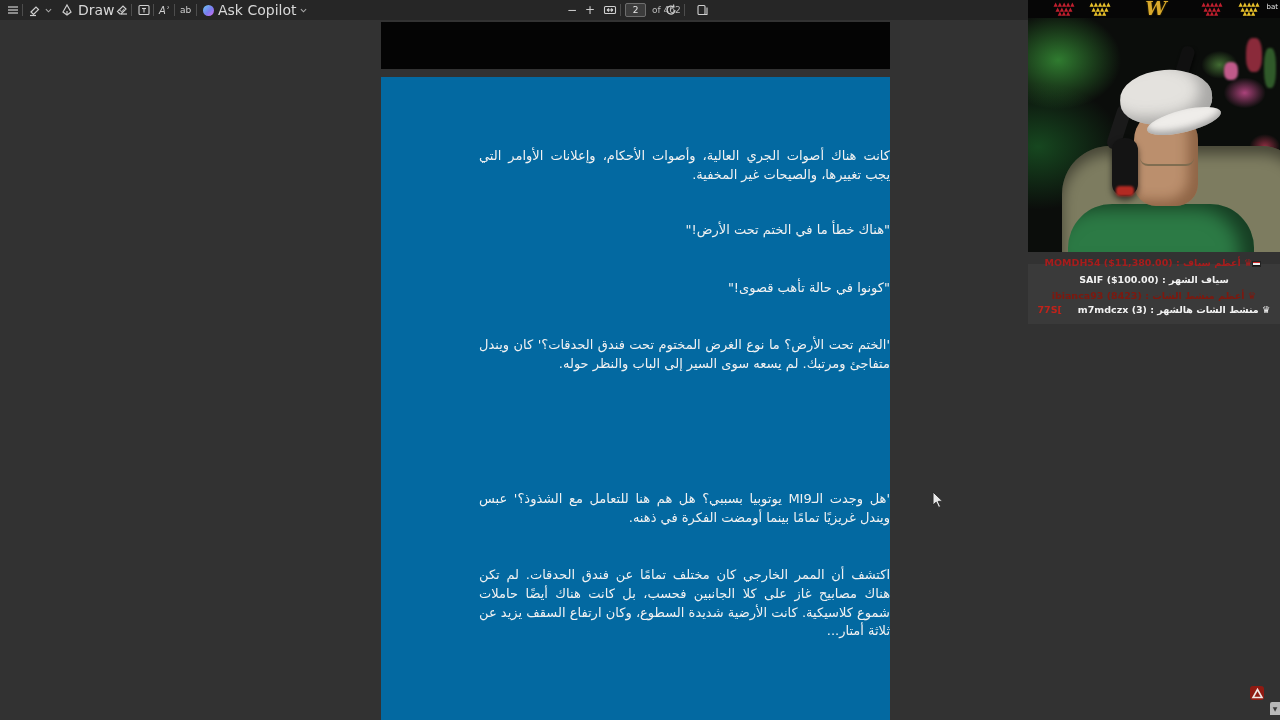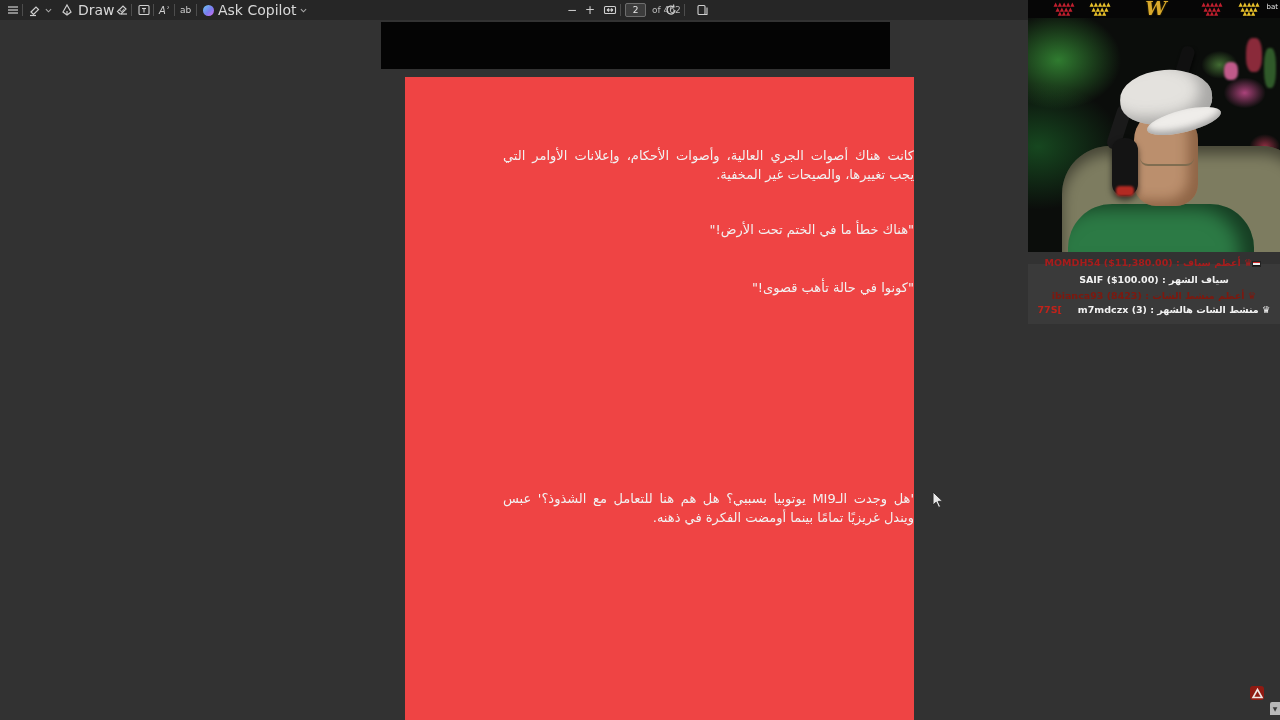--- a/index.html
+++ b/index.html
@@ -15,21 +15,21 @@
   .chev { margin-left:3px; }
   .pagebox { position:absolute; left:625px; top:3px; width:21px; height:14px; background:#3c3c3c;
              border:1px solid #6e6e6e; border-radius:2px; color:#e8e8e8; font-size:9px;
              display:flex; align-items:center; justify-content:center; }
   .pagecount { position:absolute; left:652px; top:5px; font-size:9px; color:#bdbdbd; white-space:nowrap; }
   .copilot-dot { width:11px; height:11px; border-radius:50%;
                  background:linear-gradient(135deg,#6cc7f0 0%,#7a7df0 55%,#d86cf0 100%); }
 
   
   .page-frag { position:absolute; left:381px; top:22px; width:509px; height:47px; background:#040404; }
-  .page { position:absolute; left:381px; top:77px; width:509px; height:643px; background:#ef4444;margin-left:24px; }
+  .page { position:absolute; left:381px; top:77px; width:509px; height:643px; background:#0369a1; }
   .para { position:absolute; right:0; width:411px; color:#f2f2f2; font-size:13px; line-height:18.8px;
           text-align:justify; direction:rtl; }
 
   
   .cursor { position:absolute; left:932px; top:491px; z-index:40; }
 
   
   .webcam { position:absolute; left:1028px; top:0; width:252px; height:312px; z-index:20; }
   .cam-strip { position:absolute; left:0; top:0; width:252px; height:18px; background:#060606; overflow:hidden; }
   .tri { position:absolute; top:2px; font-size:5.5px; line-height:4.5px; letter-spacing:0; text-align:center; }
@@ -221,21 +221,23 @@
       </svg>
   </div>
 </div>
 
 <div class="page-frag"></div>
 
 <div class="page">
   <div class="para" style="top:70px">كانت هناك أصوات الجري العالية، وأصوات الأحكام، وإعلانات الأوامر التي يجب تغييرها، والصيحات غير المخفية.</div>
   <div class="para" style="top:144px">"هناك خطأ ما في الختم تحت الأرض!"</div>
   <div class="para" style="top:202px">"كونوا في حالة تأهب قصوى!"</div>
+  <div class="para" style="top:259px">'الختم تحت الأرض؟ ما نوع الغرض المختوم تحت فندق الحدقات؟' كان ويندل متفاجئ ومرتبك. لم يسعه سوى السير إلى الباب والنظر حوله.</div>
   <div class="para" style="top:413px">'هل وجدت الـMI9 يوتوبيا بسببي؟ هل هم هنا للتعامل مع الشذوذ؟' عبس ويندل غريزيًا تمامًا بينما أومضت الفكرة في ذهنه.</div>
+  <div class="para" style="top:489px">اكتشف أن الممر الخارجي كان مختلف تمامًا عن فندق الحدقات. لم تكن هناك مصابيح غاز على كلا الجانبين فحسب، بل كانت هناك أيضًا حاملات شموع كلاسيكية. كانت الأرضية شديدة السطوع، وكان ارتفاع السقف يزيد عن ثلاثة أمتار...</div>
 </div>
 
 <div class="cursor">
   <svg width="12" height="18" viewBox="0 0 12 18">
     <polygon points="1,1 1,14 4.2,11.2 6.6,16.5 8.6,15.5 6.2,10.4 10.6,10.2" fill="#e8e8e8" stroke="#2a2a2a" stroke-width="1"></polygon>
   </svg>
 </div>
 
 <div class="webcam">
 

